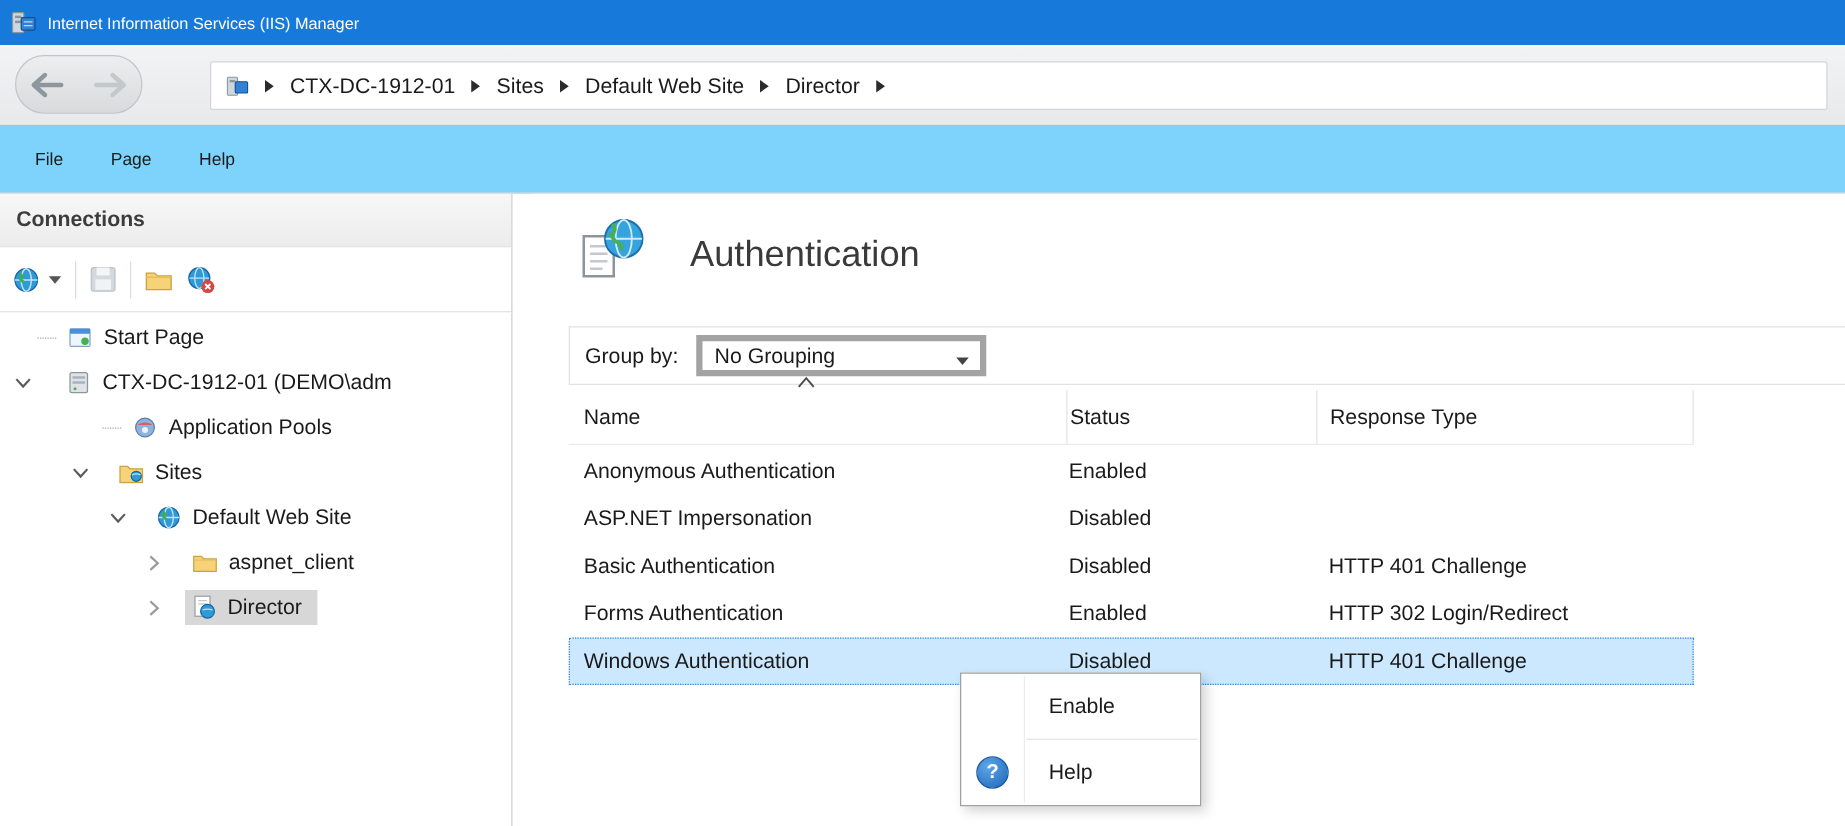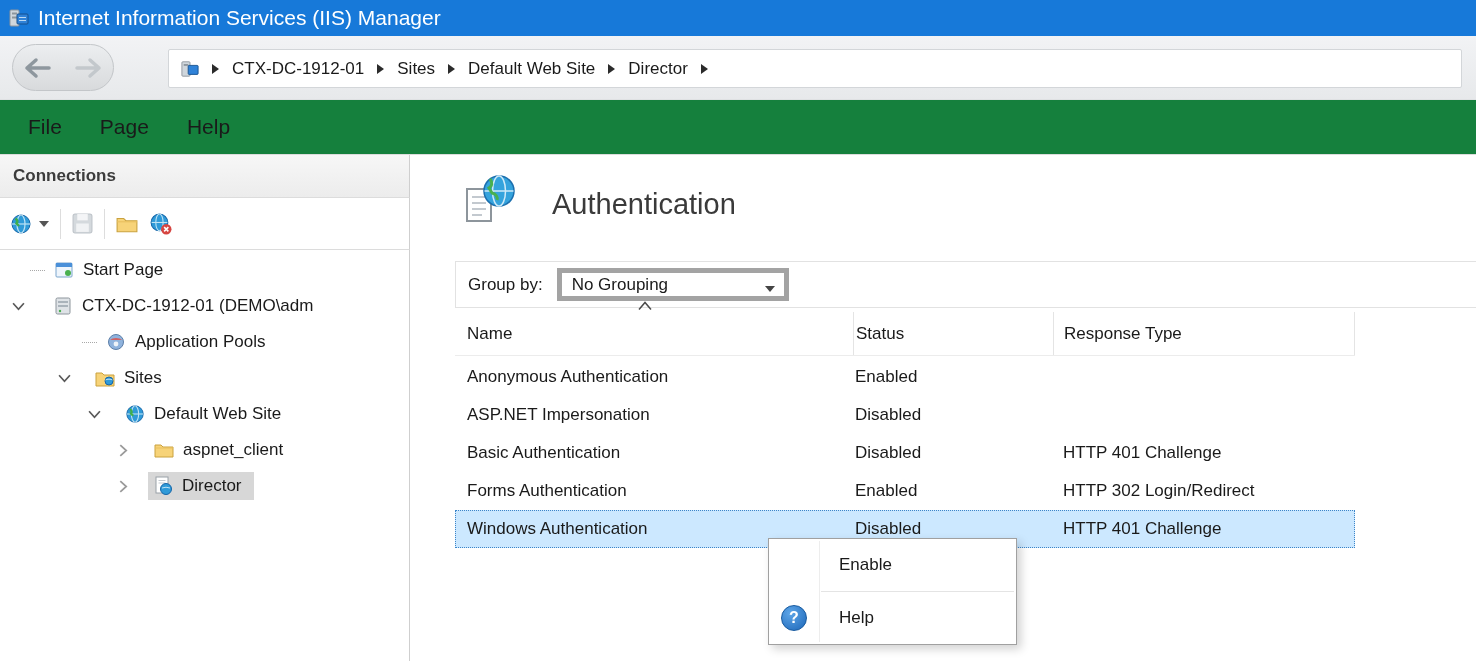--- a/index.html
+++ b/index.html
@@ -2,38 +2,38 @@
 <html><head>
 <meta charset="utf-8">
 <style>
   html,body{margin:0;padding:0}
   body{position:relative;width:1476px;height:661px;overflow:hidden;background:#fff;
        font-family:"Liberation Sans","DejaVu Sans",sans-serif;color:#1a1a1a;font-size:17px}
 
   
   .titlebar{position:absolute;left:0;top:0;width:1476px;height:36px;background:#1779d9;
             display:flex;align-items:center;gap:9px;padding-left:9px;box-sizing:border-box;
-            color:#fff;font-size:21px}
+            color:#fff;font-size:13px}
 
   
   .addr{position:absolute;left:0;top:36px;width:1476px;height:64px;
         background:linear-gradient(#f2f3f5,#e7e9eb);border-bottom:1px solid #dfe1e3;box-sizing:border-box}
   .navpill{position:absolute;left:12px;top:8px;width:102px;height:47px;border-radius:24px;
            background:linear-gradient(#eceef0,#d8dadc);border:1px solid #c3c6c9;
            display:flex;align-items:center;justify-content:space-around;box-sizing:border-box}
   .crumbbox{position:absolute;left:168px;top:13px;width:1294px;height:39px;background:#fff;
             border:1px solid #d3d6d9;border-radius:2px;display:flex;align-items:center;gap:13px;
             padding:0 12px;box-sizing:border-box;font-size:17px}
   .bc-arrow{width:0;height:0;border-left:7px solid #2b2b2b;border-top:5px solid transparent;
             border-bottom:5px solid transparent;flex:none}
 
   
-  .menubar{position:absolute;left:0;top:100px;width:1476px;height:55px;background:#15803d;
+  .menubar{position:absolute;left:0;top:100px;width:1476px;height:55px;background:#7dd3fc;
            border-bottom:1px solid #dcdcdc;box-sizing:border-box;display:flex;align-items:center;
-           gap:38px;padding-left:28px;font-size:21px}
+           gap:38px;padding-left:28px;font-size:14px}
   .menubar .mi{cursor:default}
 
   
   .conn-head{position:absolute;left:0;top:155px;width:410px;height:43px;
              background:linear-gradient(#f7f7f7,#ececec);border-bottom:1px solid #dcdcdc;
              border-right:1px solid #cfcfcf;box-sizing:border-box;display:flex;align-items:center;
              padding-left:13px;font-weight:bold;color:#3c3c3c}
   .conn-toolbar{position:absolute;left:0;top:198px;width:410px;height:52px;background:#fff;
              border-bottom:1px solid #dcdcdc;border-right:1px solid #cfcfcf;box-sizing:border-box;
              display:flex;align-items:center;gap:11px;padding-left:10px}
@@ -66,21 +66,21 @@
   .thead .c,.lrow .c{display:flex;align-items:center;box-sizing:border-box;overflow:hidden}
   .c1{width:398px;padding-left:12px}
   .c2{width:200px;padding-left:2px}
   .c3{width:302px;padding-left:10px}
   .thead .c2,.thead .c3{border-left:1px solid #e4e4e4}
   .thead .c3{border-right:1px solid #e4e4e4}
   .lrow{position:absolute;left:30px;width:900px;height:38px;display:flex}
   .lrow.sel{background:#cce8ff;outline:1px dotted #3d85c8;outline-offset:-1px}
 
   
-  .ctxmenu{position:absolute;left:768px;top:538px;width:249px;height:107px;background:#fff;
+  .ctxmenu{position:absolute;left:768px;top:538px;width:193px;height:107px;background:#fff;
            border:1px solid #a0a0a0;box-shadow:4px 4px 9px rgba(0,0,0,.18);box-sizing:border-box;z-index:9}
   .ctxmenu::before{content:"";position:absolute;left:50px;top:2px;bottom:2px;width:1px;background:#ededed}
   .cm-item{height:52px;display:flex;align-items:center;padding-left:70px;position:relative}
   .cm-sep{height:1px;background:#e4e4e4;margin-left:52px;margin-right:2px}
   .cm-help{position:absolute;left:12px;top:13px;width:26px;height:26px;border-radius:50%;
            background:radial-gradient(circle at 35% 30%,#5ea6e8,#1c66b8);color:#fff;font-weight:bold;
            display:flex;align-items:center;justify-content:center;font-size:16px;border:1px solid #15599f;box-sizing:border-box}
   svg{display:block;flex:none}
 </style>
 </head>

